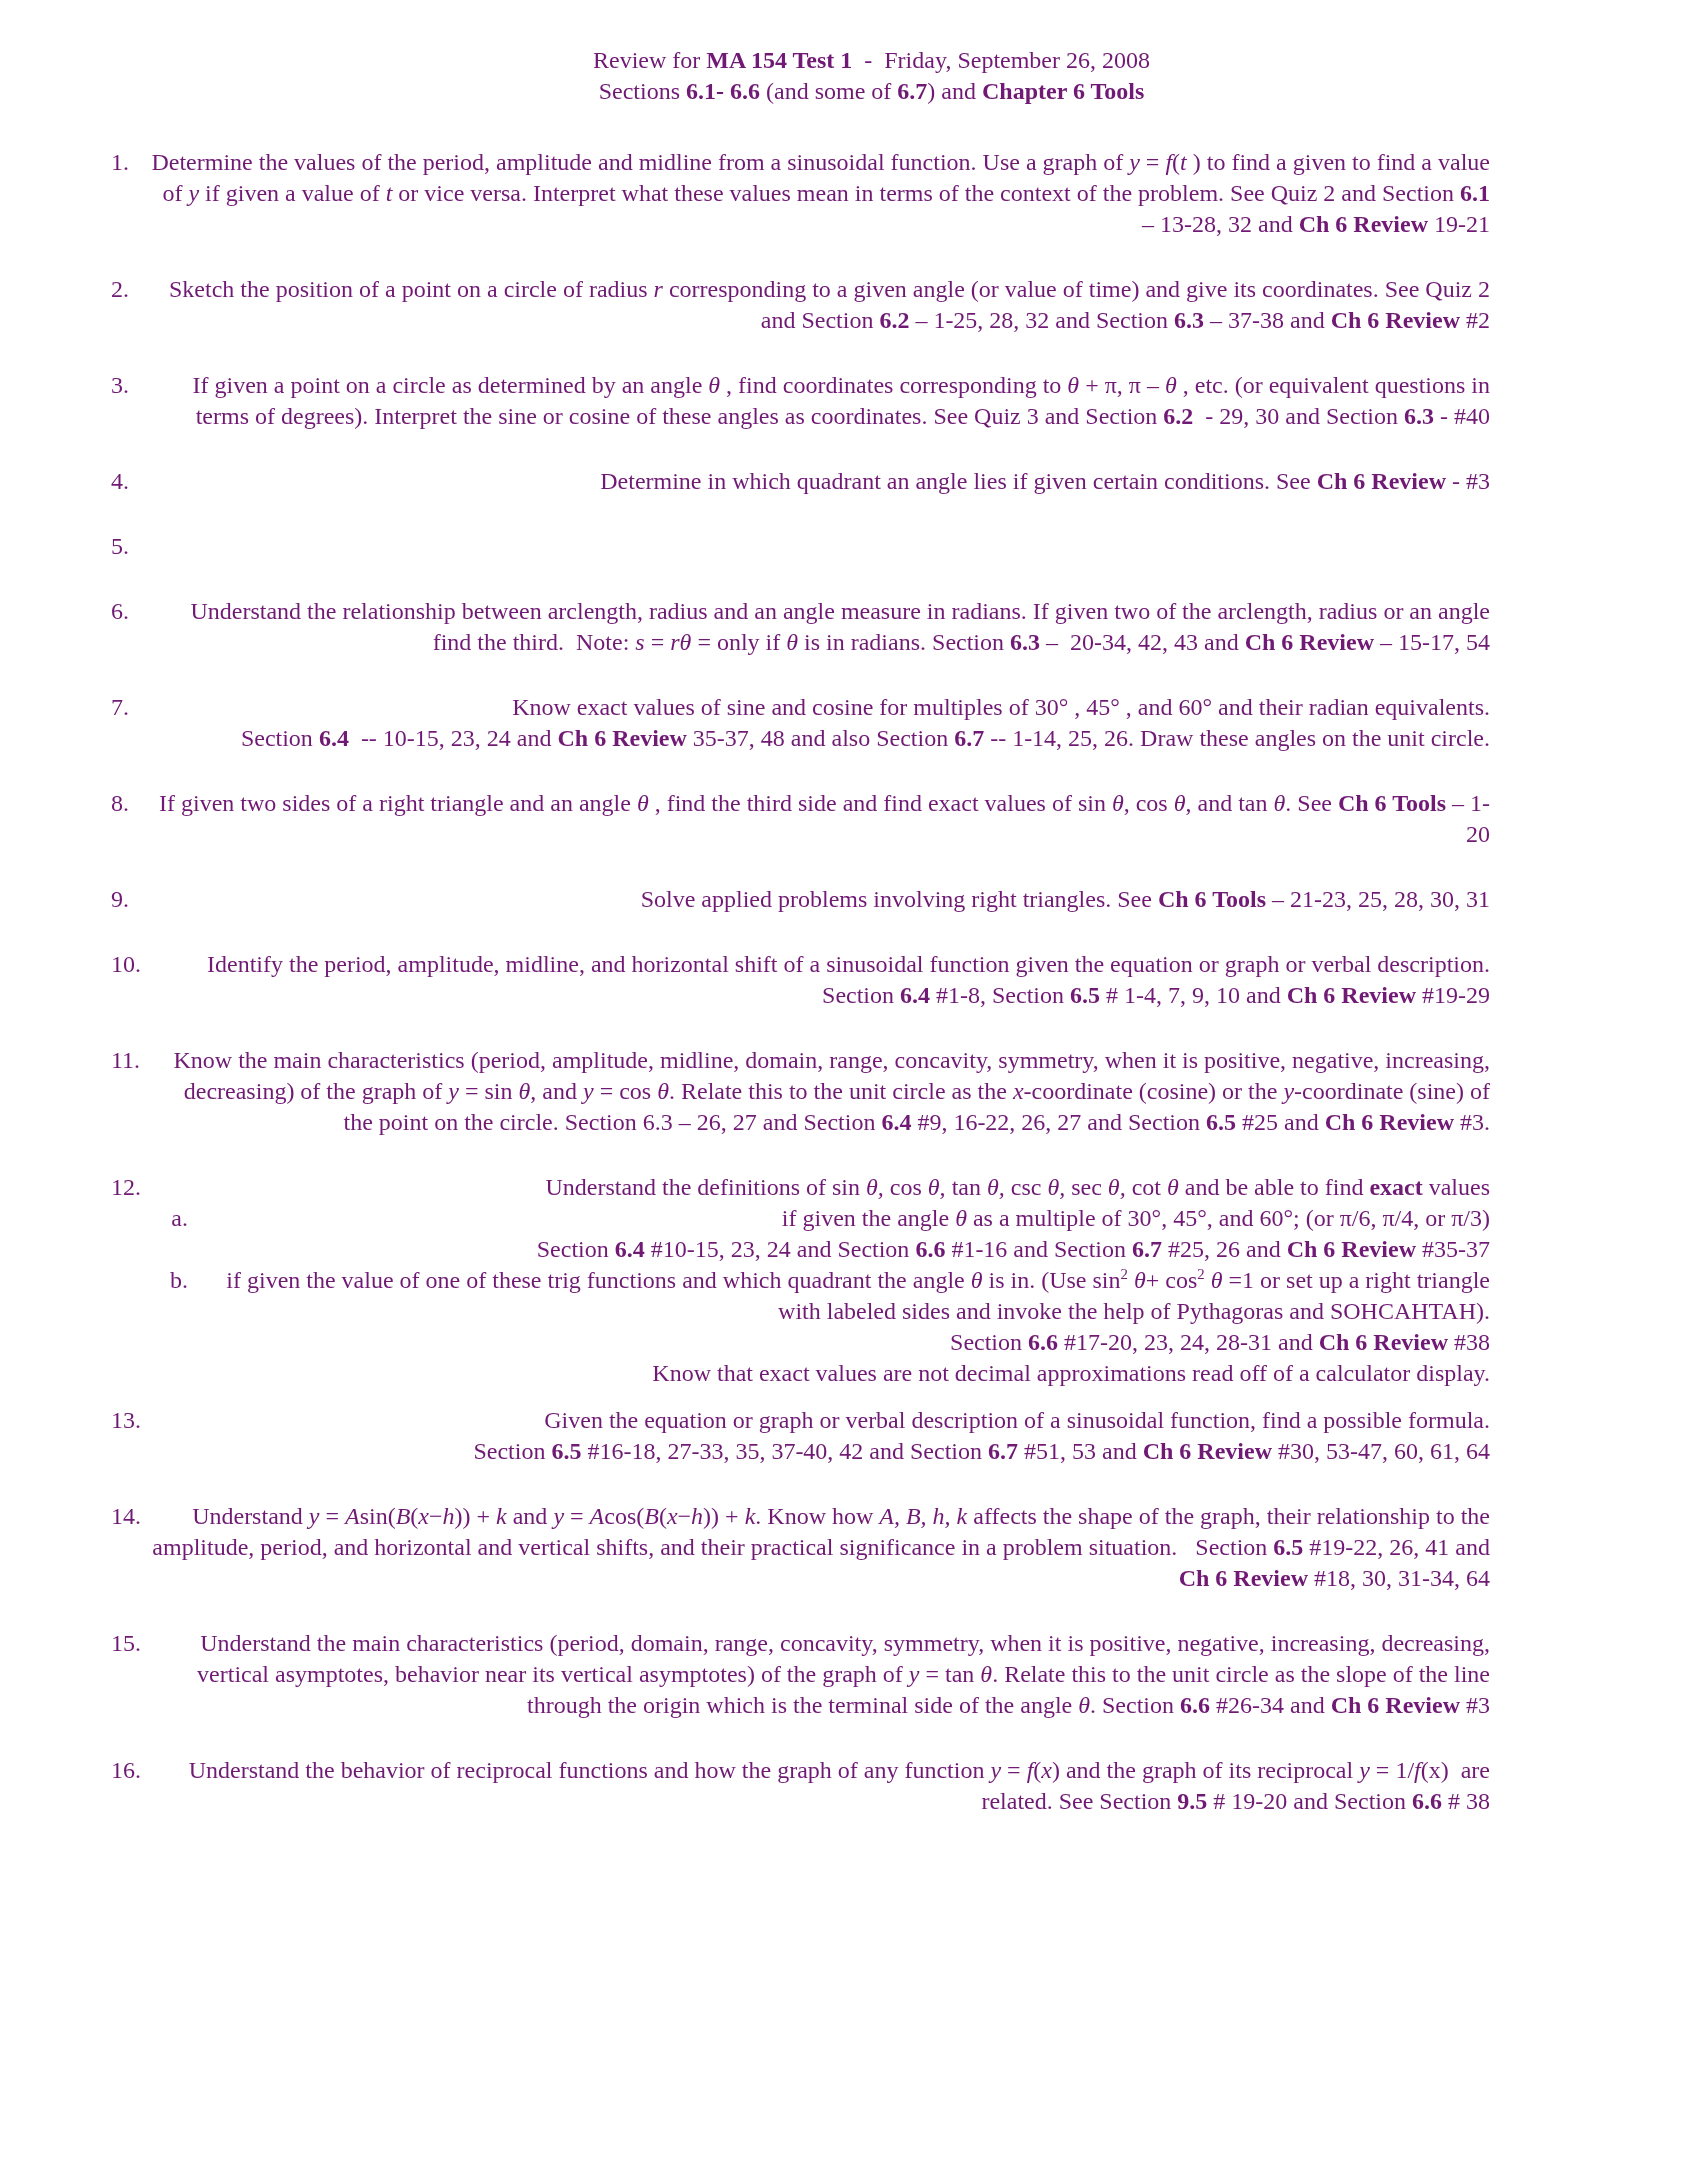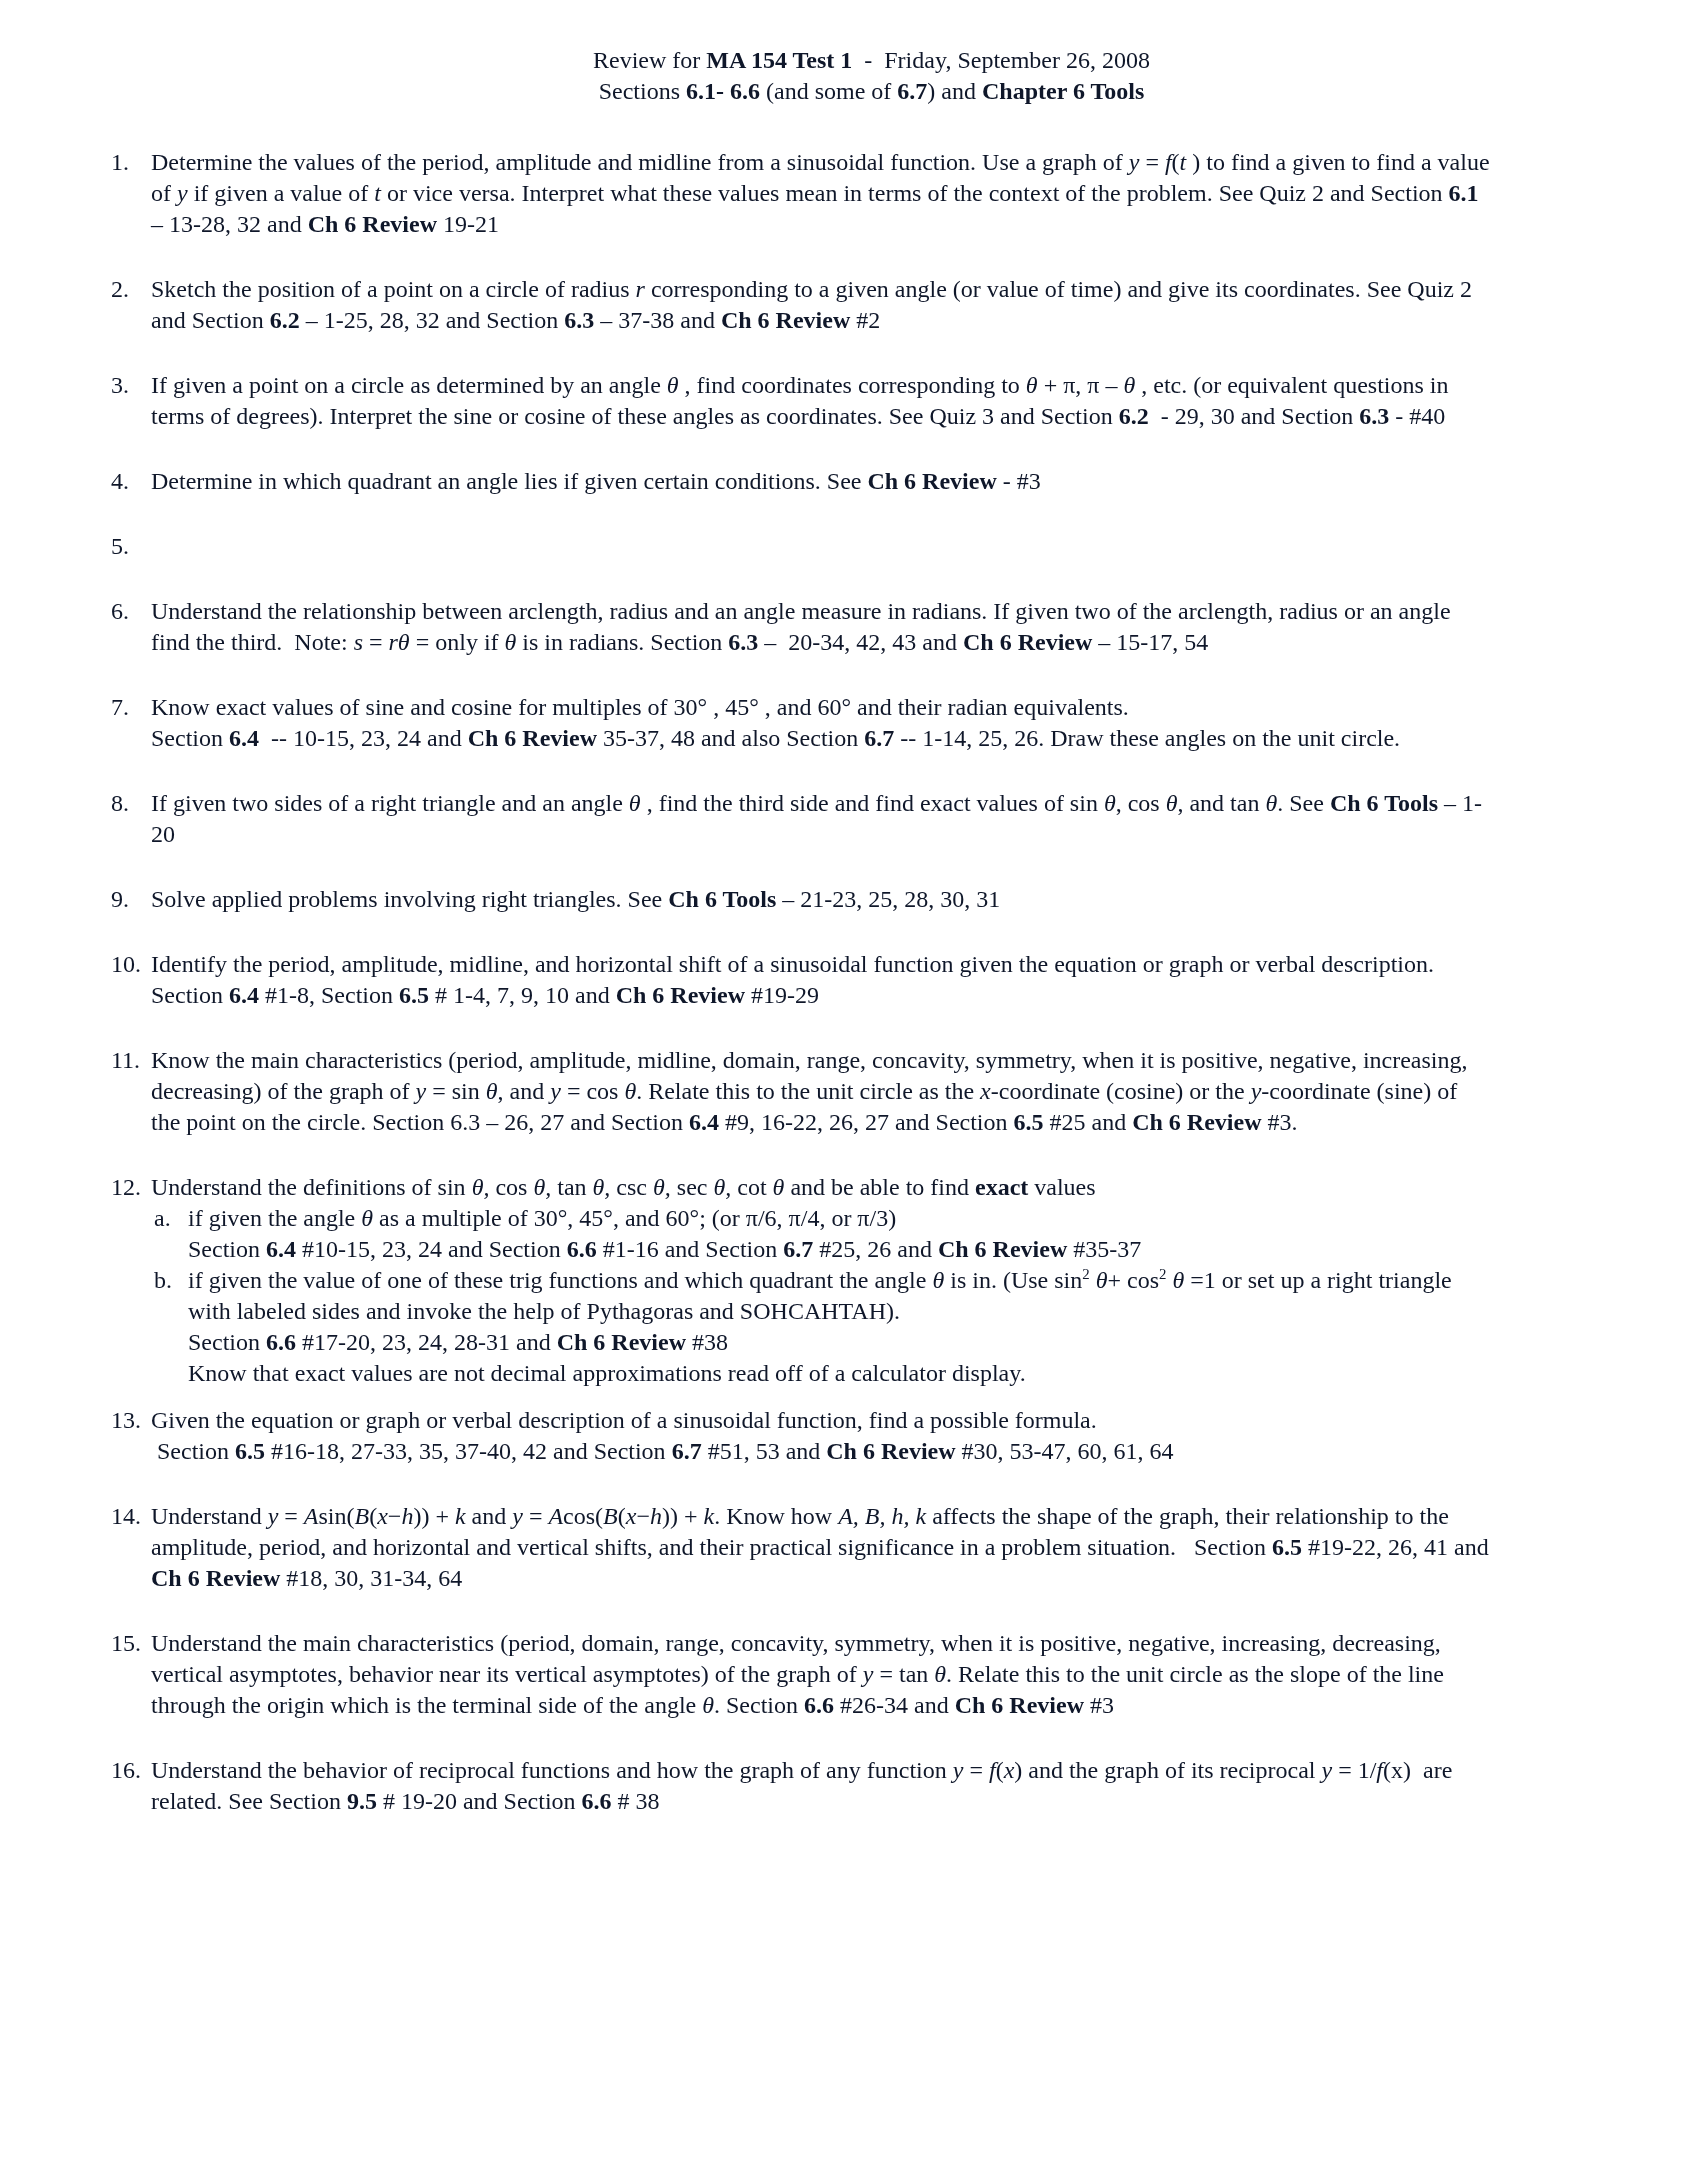--- a/index.html
+++ b/index.html
@@ -2,38 +2,38 @@
 <html><head>
 <meta charset="utf-8">
 <style>
   html,body { margin:0; padding:0; background:#888; }
   .page {
     position:relative;
     width:1683px;
     height:2178px;
     margin:0 auto;
     background:#ffffff;
-    color:#0f172a;
+    color:#701a75;
     font-family:"Liberation Serif","DejaVu Serif",serif;
     font-size:24px;
     line-height:31px;
     overflow:hidden;
     box-sizing:border-box;
     padding-top:45px;
   }
   .title-block { text-align:center; position:relative; left:30px; }
   .title-line { white-space:pre-wrap; }
   .b { font-weight:700; }
   .i { font-style:italic; }
   sup { font-size:0.62em; line-height:0; }
   #items { margin-top:40px; padding-left:111px; }
   .item { display:flex; align-items:flex-start; margin-bottom:34px; }
   .item:nth-child(12) { margin-bottom:16px; }
   .num { flex:0 0 40px; }
-  .body { width:1339px; white-space:pre-wrap; }
+  .body { width:1339px; white-space:pre-wrap;text-align:right; }
   .sub { display:flex; align-items:flex-start; }
   .subnum { flex:0 0 37px; padding-left:3px; box-sizing:border-box; }
   .subbody { flex:1; white-space:pre-wrap; }
 </style>
 </head>
 <body>
 
 <div class="page">
   <div class="title-block">
     <div class="title-line"><span>Review for </span><span class="b">MA 154 Test 1</span><span>  -  Friday, September 26, 2008</span></div>

